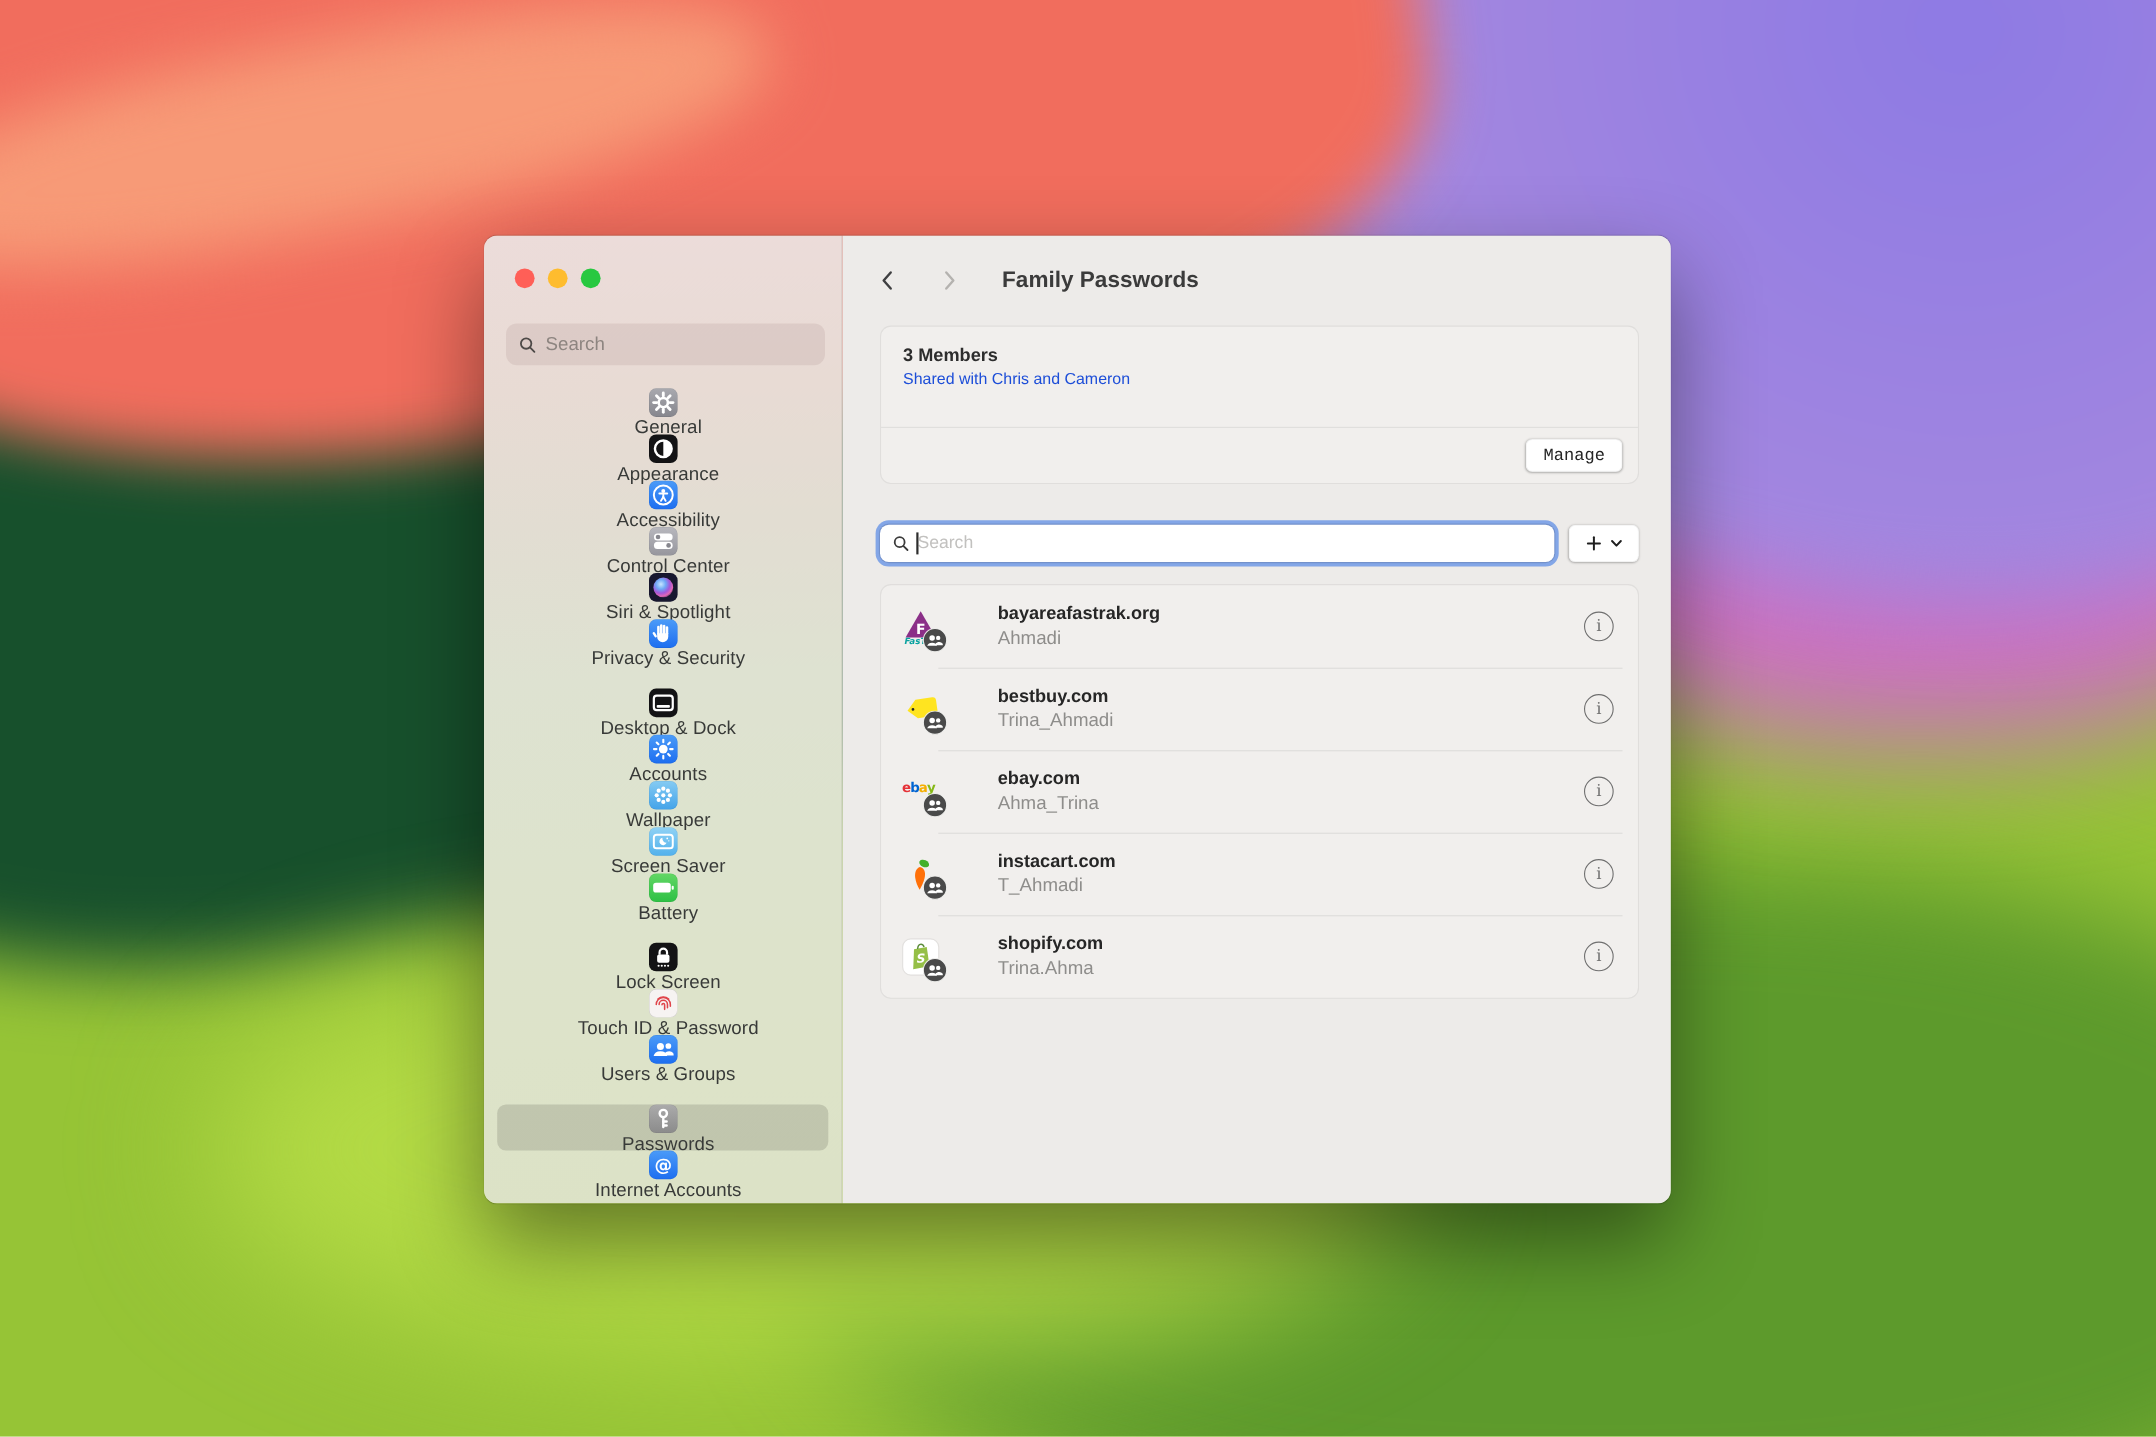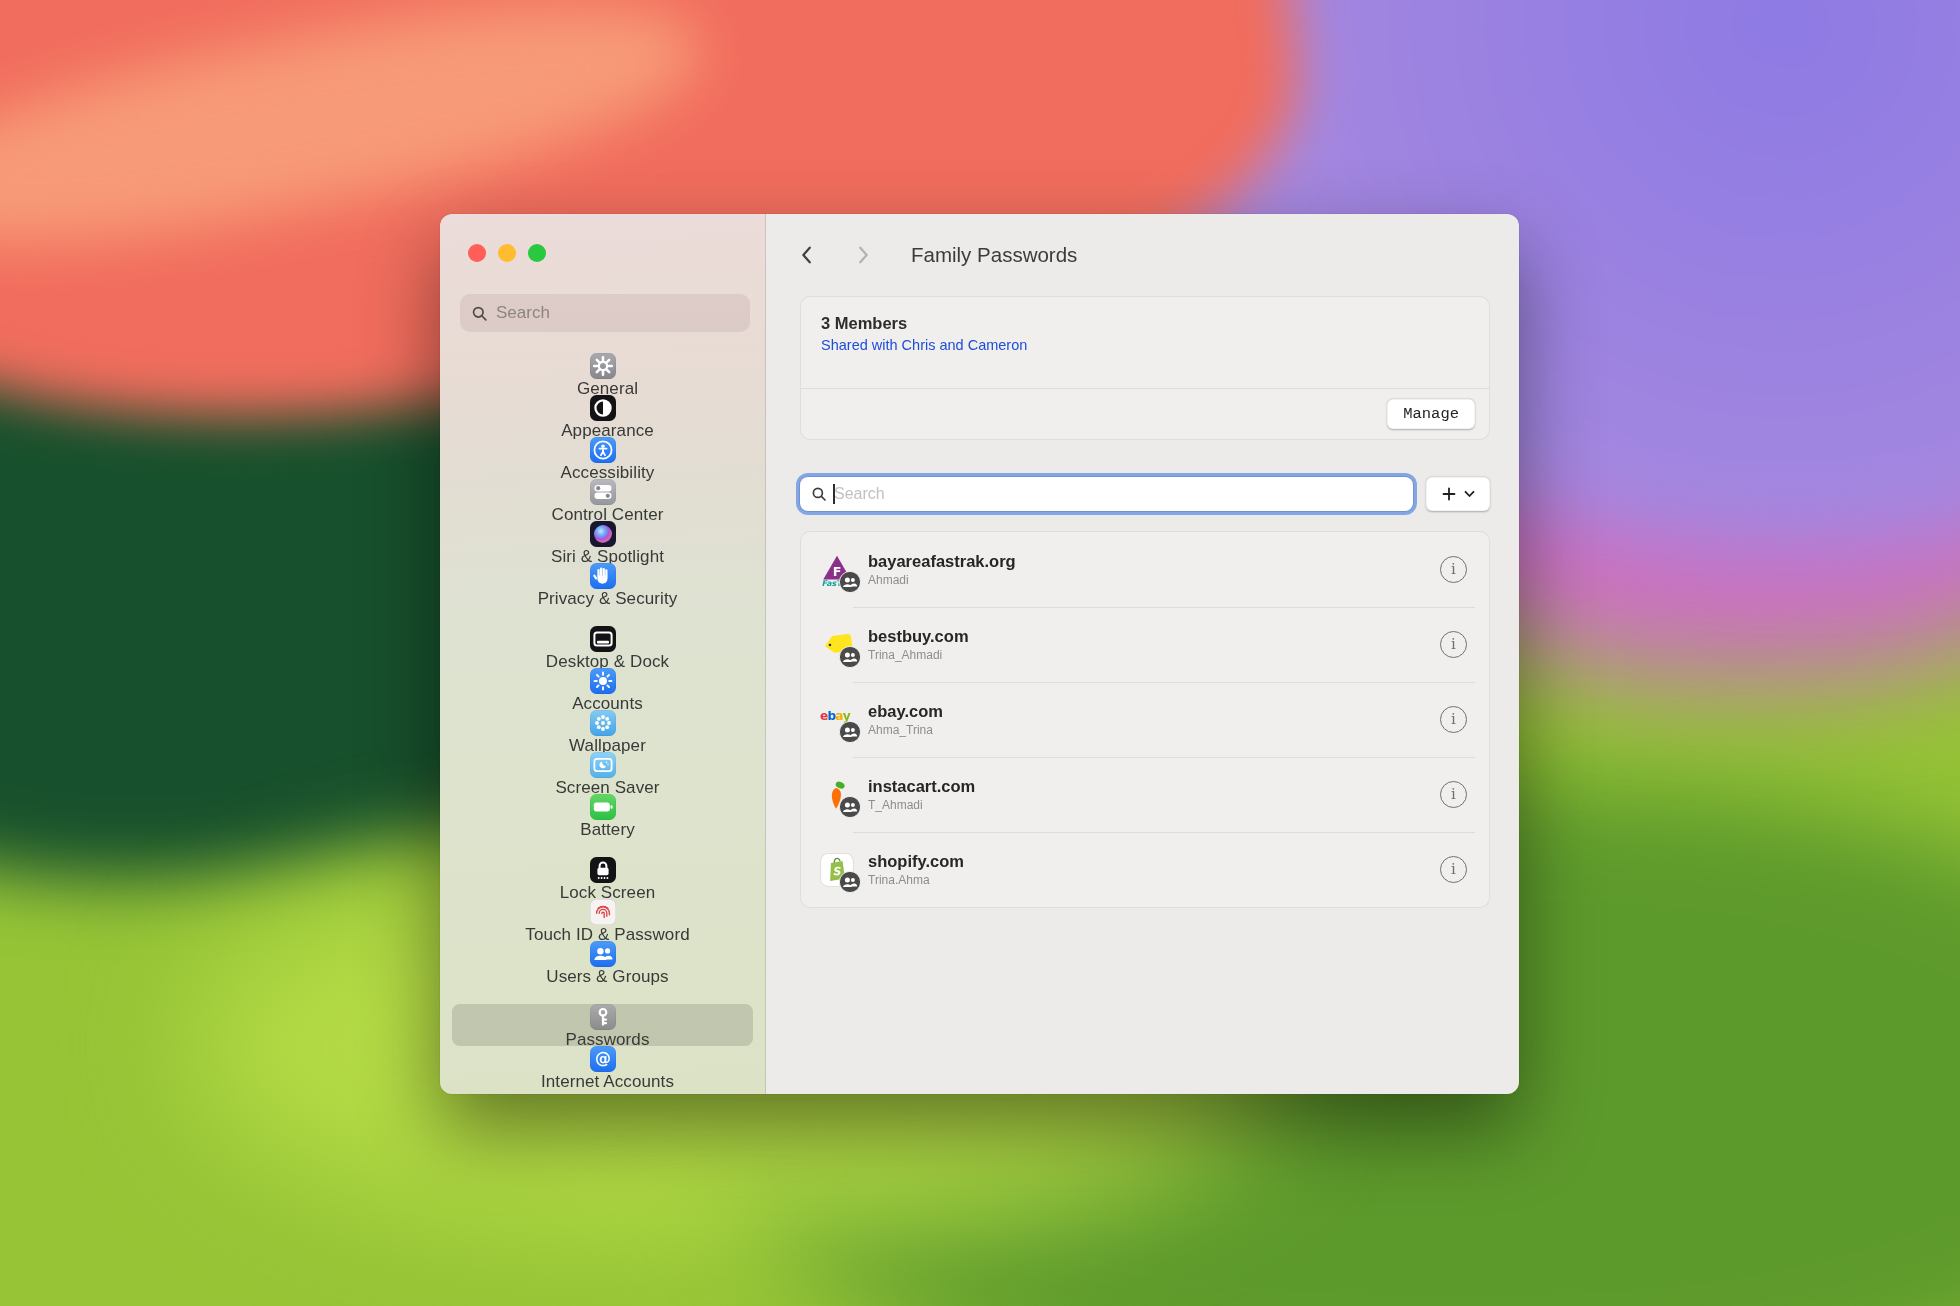--- a/index.html
+++ b/index.html
@@ -64,21 +64,21 @@
 
   
   .main { flex:1; background:#edebe9; position:relative; }
 
   .main-header { height:82px; display:flex; align-items:center; padding-left:27px; }
   .nav-btn { width:28px; height:28px; border:none; background:transparent; display:flex; align-items:center;
     justify-content:center; cursor:pointer; }
   .nav-btn svg { width:20px; height:22px; }
   .nav-back { color:#3f3f41; }
   .nav-fwd  { color:#b4b2af; margin-left:28px; }
-  .page-title { margin-left:34px; font-size:20.5px; font-weight:400; color:#3b3b3b; }
+  .page-title { margin-left:34px; font-size:20.5px; font-weight:700; color:#3b3b3b; }
 
   .content { padding:0 29px 0 34px; }
   .card { background:#f1efed; border:1px solid rgba(0,0,0,.07); border-radius:10px; }
 
   .members-card .mc-top { padding:17px 20px 0 20px; height:91px; }
   .mc-title { font-size:16.5px; font-weight:700; color:#2d2d2d; }
   .mc-sub { margin-top:4px; font-size:14.5px; color:#1d4ed8; }
   .card-divider { height:1px; background:rgba(0,0,0,.075); }
   .mc-bottom { height:50px; display:flex; align-items:center; justify-content:flex-end; padding-right:14px; }
   .btn { background:#fff; border:0.5px solid rgba(0,0,0,.05); border-radius:6px;
@@ -98,23 +98,23 @@
   .add-btn { width:64px; height:34px; display:flex; align-items:center; justify-content:center; gap:8px; }
   .add-btn svg { color:#1f1f1f; }
 
   .pw-card { margin-top:20px; }
   .pw-row { height:75px; display:flex; align-items:center; padding:0 16px 0 18px; position:relative; }
   .pw-row + .pw-row::before { content:""; position:absolute; top:0; left:52px; right:14px; height:1px; background:rgba(0,0,0,.08); }
   .favicon { position:relative; width:36px; height:36px; flex:none; margin-right:13px; }
   .favicon > svg { width:36px; height:36px; display:block; }
   .shared-badge { position:absolute; right:-6px; bottom:-5px; width:22px; height:22px; }
   .shared-badge svg { width:22px; height:22px; display:block; }
-  .pw-text { flex:1; }
+  .pw-text { flex:1;margin-left:39px; }
   .pw-site { font-size:16.5px; font-weight:700; color:#262626; }
-  .pw-user { margin-top:2px; font-size:12px; color:#8e8d8b; }
+  .pw-user { margin-top:2px; font-size:17px; color:#8e8d8b; }
   .info-btn { width:27px; height:27px; border-radius:50%; border:1.6px solid #6f6f6f; background:transparent;
     color:#6f6f6f; font-family:"DejaVu Serif",serif; font-size:15px; line-height:1; cursor:pointer;
     display:flex; align-items:center; justify-content:center; margin-right:6px; }
 </style>
 </head>
 <body>
 
 <div class="wallpaper">
   <div class="blob blob-darkgreen"></div>
   <div class="blob blob-darkgreen2"></div>

